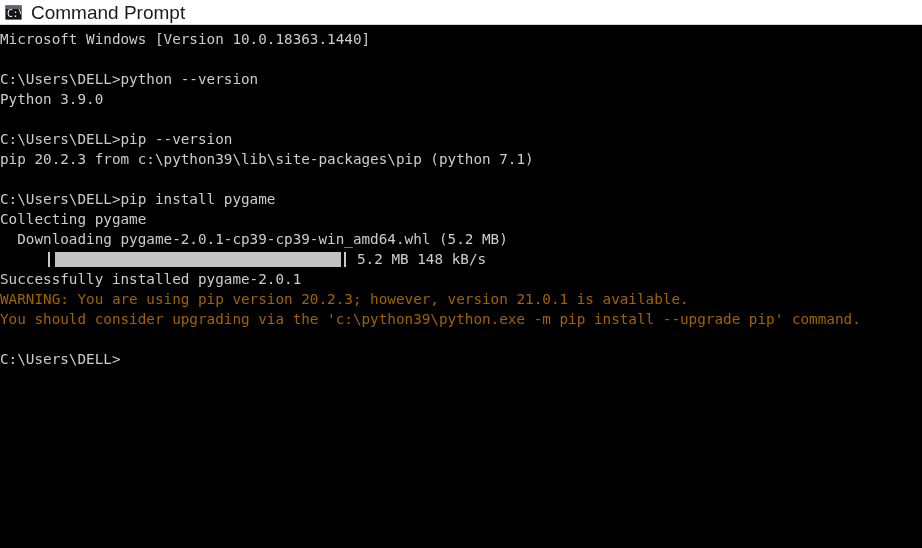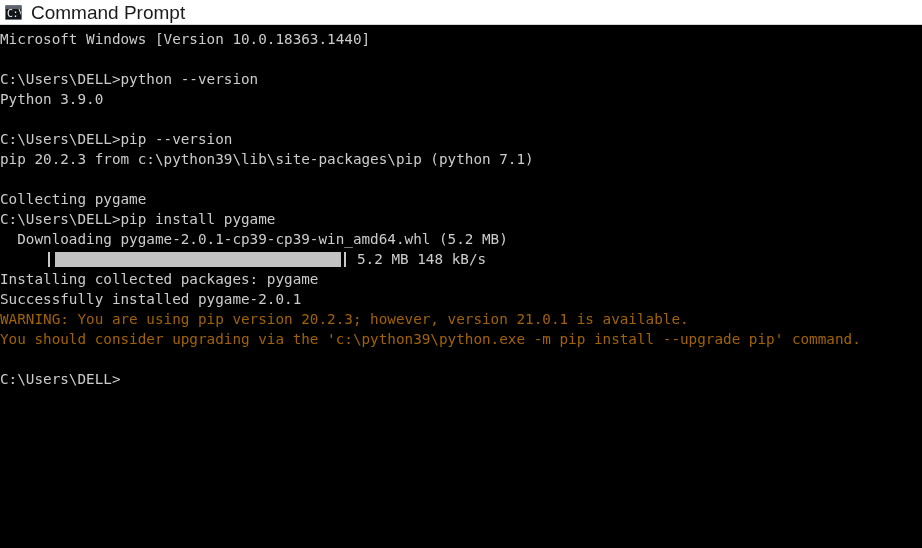--- a/index.html
+++ b/index.html
@@ -133,23 +133,22 @@
 
 <div id="console">
     <div class="line">Microsoft Windows [Version 10.0.18363.1440]</div>
     <div class="line blank"></div>
     <div class="line">C:\Users\DELL&gt;python --version</div>
     <div class="line">Python 3.9.0</div>
     <div class="line blank"></div>
     <div class="line">C:\Users\DELL&gt;pip --version</div>
     <div class="line">pip 20.2.3 from c:\python39\lib\site-packages\pip (python 7.1)</div>
     <div class="line blank"></div>
+    <div class="line">C:\Users\DELL&gt;pip install pygame</div>
     <div class="line">Collecting pygame</div>
-    <div class="line">C:\Users\DELL&gt;pip install pygame</div>
     <div class="line">  Downloading pygame-2.0.1-cp39-cp39-win_amd64.whl (5.2 MB)</div>
     <div class="progress-line"><div class="bar-pipe-left"></div><div class="bar-fill"></div><div class="bar-pipe-right"></div><div class="bar-stats">5.2 MB 148 kB/s</div></div>
-    <div class="line">Installing collected packages: pygame</div>
     <div class="line">Successfully installed pygame-2.0.1</div>
     <div class="line warn">WARNING: You are using pip version 20.2.3; however, version 21.0.1 is available.</div>
     <div class="line warn">You should consider upgrading via the 'c:\python39\python.exe -m pip install --upgrade pip' command.</div>
     <div class="line blank"></div>
     <div class="line">C:\Users\DELL&gt;</div>
   </div>
 
 </body></html>

